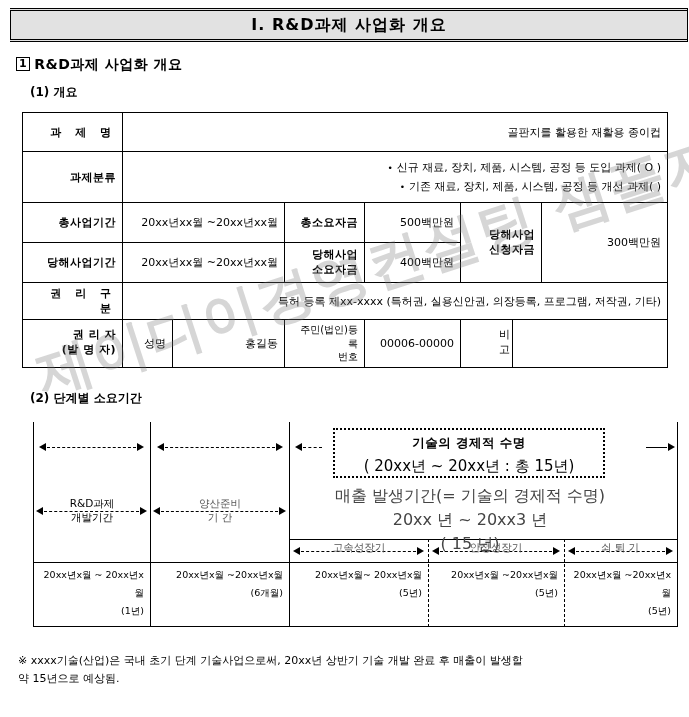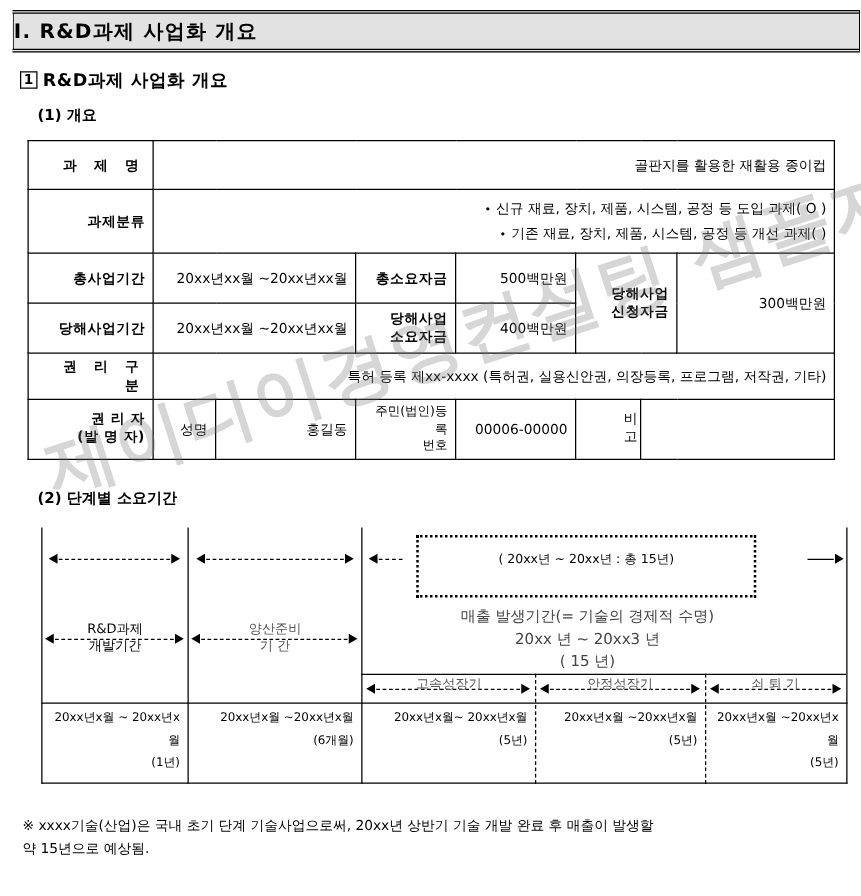--- a/index.html
+++ b/index.html
@@ -23,21 +23,21 @@
     font-family:"DejaVu Sans","Liberation Sans",sans-serif;
   }
 
   
   .chapter-head{
     position:absolute;left:10px;top:8px;width:678px;height:34px;
     background:#e2e2e2;
     border-top:3px double #000;border-bottom:3px double #000;
     border-left:1px solid #000;border-right:1px solid #000;
     box-sizing:border-box;
-    display:flex;align-items:center;
+    display:flex;align-items:center;justify-content:center;
     font-size:16px;font-weight:bold;letter-spacing:1px;
     z-index:2;
   }
 
   .sec-title{
     position:absolute;left:16px;top:56px;
     font-size:14px;font-weight:bold;letter-spacing:.5px;z-index:2;
   }
   .sec-num{
     display:inline-block;border:1px solid #000;
@@ -105,24 +105,24 @@
     line-height:1.35;color:#000;
   }
   .tl-label.gray{color:#555;}
 
   .lifebox{
     position:absolute;border:2px dotted #000;
     box-sizing:border-box;text-align:center;padding:5px 4px 6px;
     background:transparent;
   }
   .lifebox .t1{font-size:12.5px;font-weight:bold;letter-spacing:.5px;}
-  .lifebox .t2{font-size:10px;margin-top:5px;}
+  .lifebox .t2{font-size:15px;margin-top:5px;}
 
   .salesblk{
-    position:absolute;text-align:center;font-size:12px;line-height:1.5;color:#444;
+    position:absolute;text-align:center;font-size:16px;line-height:1.5;color:#444;
   }
 
   .dash-v{position:absolute;width:0;border-left:1px dashed #000;}
 
   .periodcell{
     position:absolute;font-size:9.5px;text-align:right;
     line-height:1.9;box-sizing:border-box;padding:3px 6px 0 6px;
   }
 
   
@@ -255,20 +255,21 @@
     <div class="arrow-row" style="left:262px;top:18px;width:28px;">
       <span class="ah-l"></span>
       <span class="shaft"></span>
     </div>
     <div class="arrow-row" style="left:612px;top:18px;width:30px;">
       <span class="shaft solid-s" style="border-top:1px solid #000"></span>
       <span class="ah-r"></span>
     </div>
 
     <div class="lifebox" style="left:300px;top:6px;width:272px;height:50px;">
+      <div class="t1">기술의 경제적 수명</div>
       <div class="t2">( 20xx년 ~ 20xx년 : 총 15년)</div>
     </div>
 
     <div class="salesblk" style="left:282px;top:62px;width:310px;">
       <div>매출 발생기간(= 기술의 경제적 수명)</div>
       <div>20xx 년 ~     20xx3 년</div>
       <div>(   15 년)</div>
     </div>
 
     <div class="arrow-row" style="left:3px;top:82px;width:111px;">

